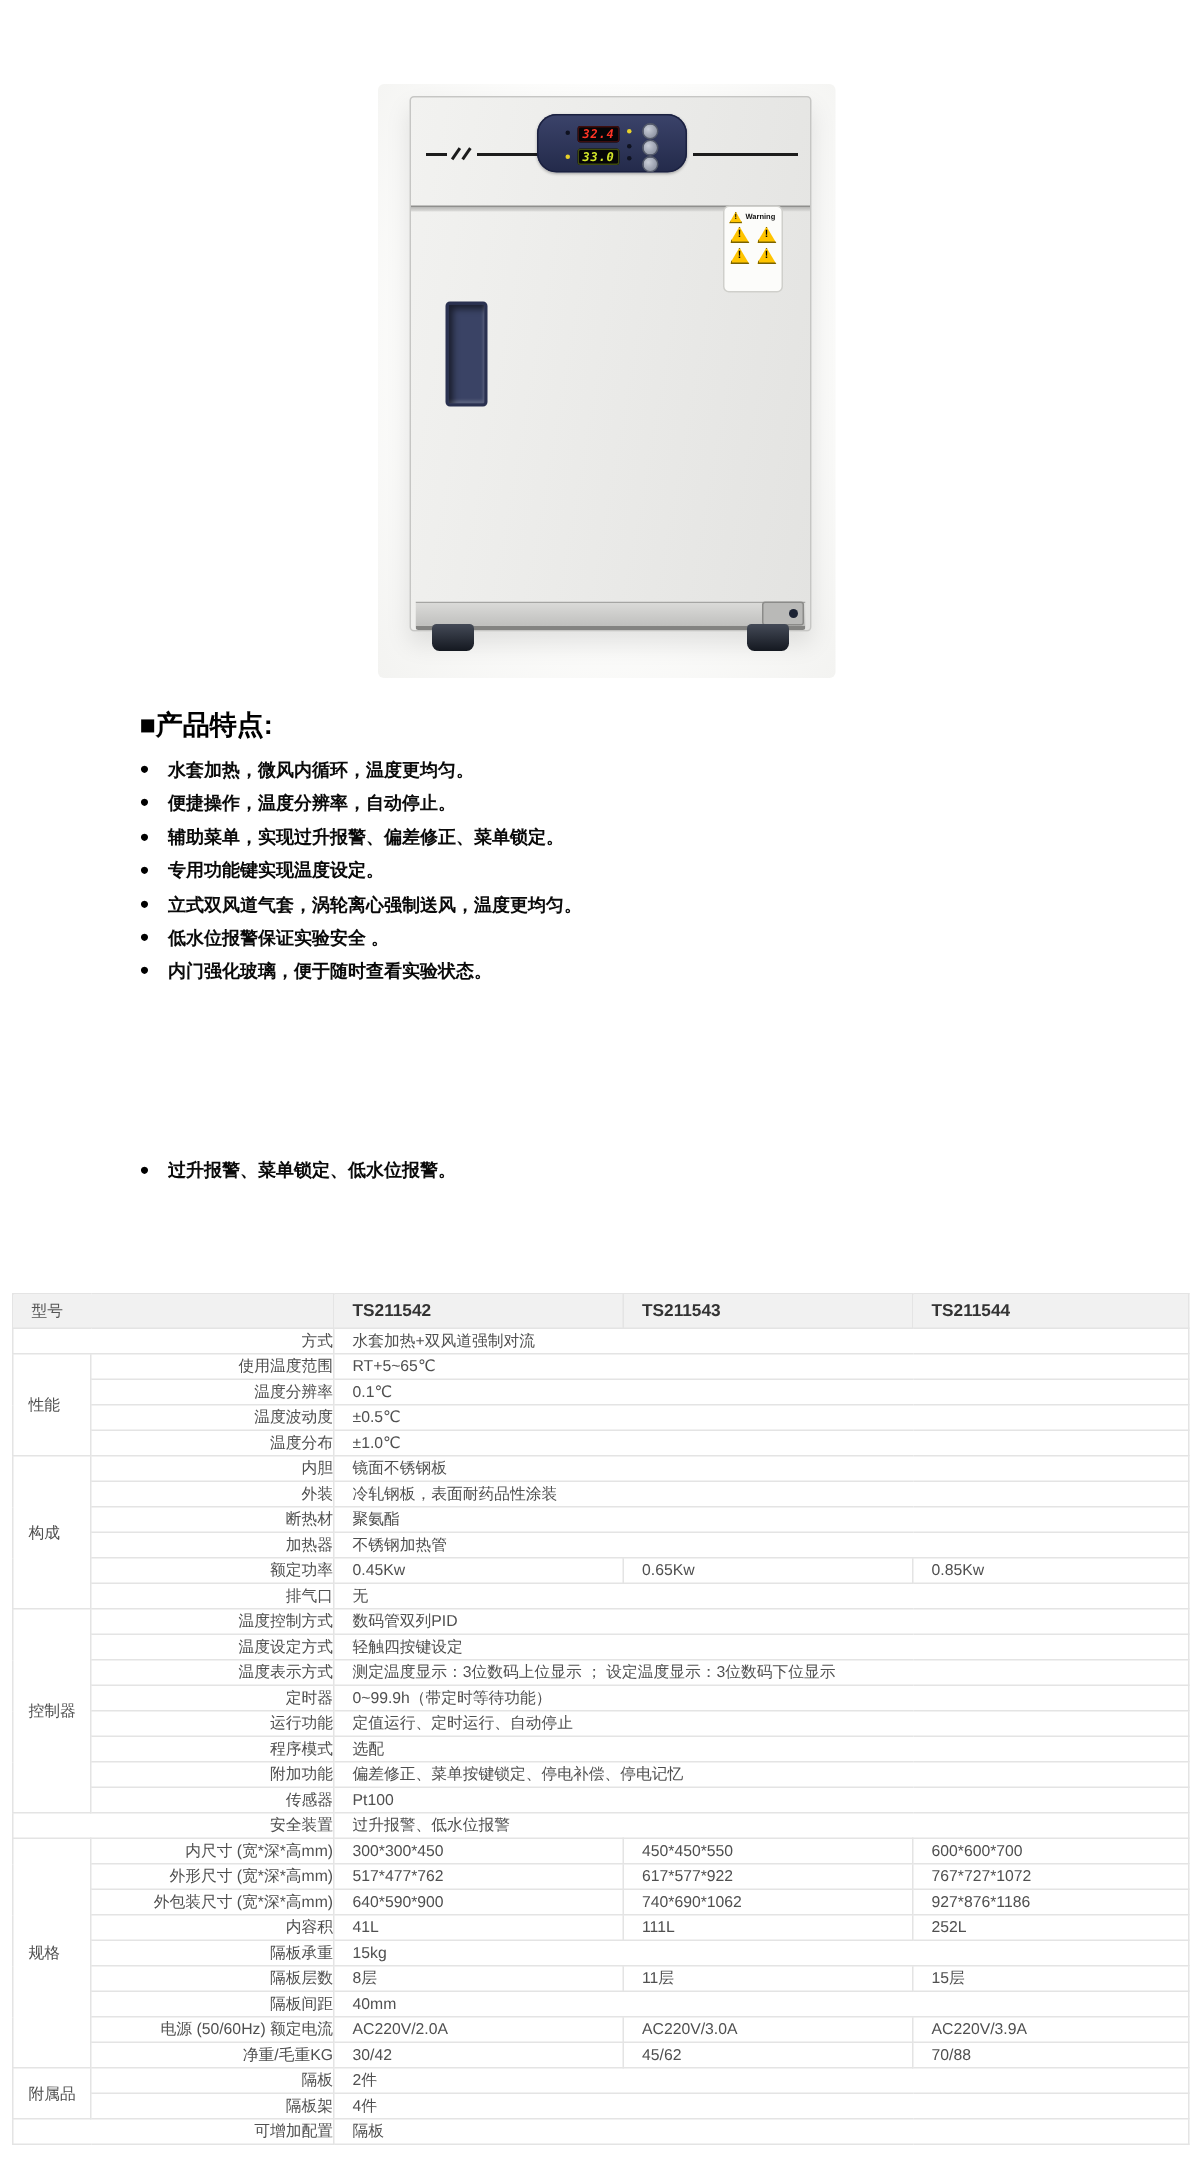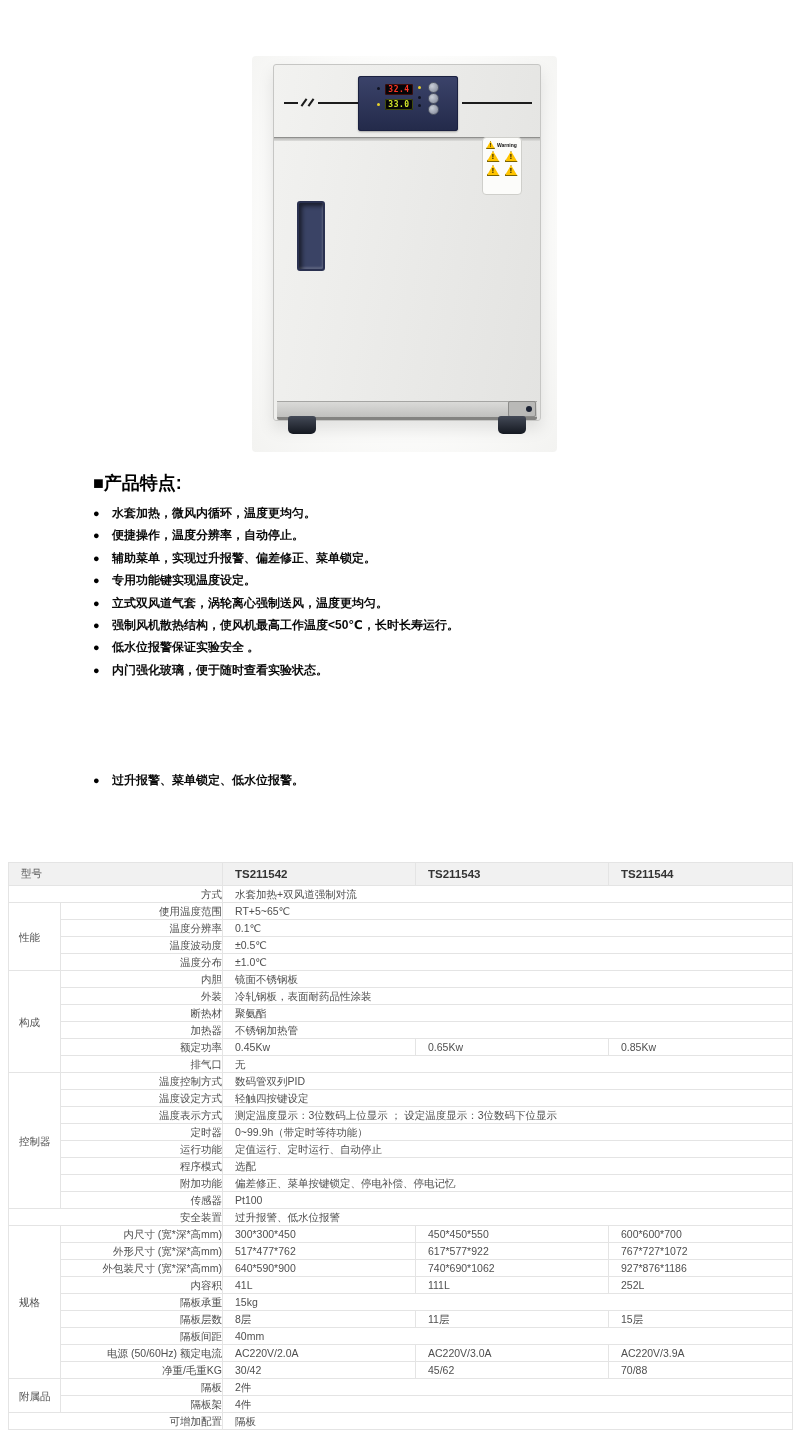--- a/index.html
+++ b/index.html
@@ -12,22 +12,22 @@
   .unit{position:absolute;left:21px;top:8px;width:266px;height:355px;
     background:linear-gradient(100deg,#f2f2f0,#e3e3e1);border:1px solid #c6c6c4;border-radius:3px;
     box-shadow:0 8px 16px rgba(0,0,0,0.10);}
   .seam{position:absolute;left:0;right:0;top:72px;height:3px;background:linear-gradient(#b7b7b5,#dededc);border-top:1px solid #8f8f8d;}
   .stripe{position:absolute;top:37px;height:2px;background:#1c1c1c;}
   .s1{left:10px;width:14px;}
   .s4{left:44px;width:42px;}
   .s5{left:188px;width:70px;}
   .slash{position:absolute;top:33px;width:2px;height:9px;background:#1c1c1c;transform:rotate(35deg);}
   .sl1{left:29px;} .sl2{left:36px;}
-  .panel{position:absolute;left:84px;top:11px;width:100px;height:55px;border-radius:3px;
-    background:linear-gradient(#3b436a,#232a4a);box-shadow:inset 0 0 0 1px #1b2140, 0 1px 2px rgba(0,0,0,0.3);}
+  .panel{position:absolute;left:84px;top:11px;width:100px;height:39px;border-radius:13px;
+    background:linear-gradient(#3b436a,#232a4a);box-shadow:inset 0 0 0 1px #1b2140, 0 1px 2px rgba(0,0,0,0.3);font-style:italic;}
   .disp{position:absolute;left:27px;width:28px;height:11px;background:#050507;border-radius:2px;
     text-align:center;font-family:"DejaVu Sans Mono",monospace;font-size:8px;font-weight:bold;line-height:11px;letter-spacing:0.5px;}
   .pv{top:8px;color:#ff3526;box-shadow:inset 0 0 0 1px #3d0d0d;}
   .sv{top:23px;color:#d3e62a;box-shadow:inset 0 0 0 1px #3f4a0c;}
   .led{position:absolute;width:3px;height:3px;border-radius:50%;}
   .led.y{background:#e8d22a;} .led.d{background:#0f1220;}
   .pbtn{position:absolute;left:70px;width:9px;height:9px;border-radius:50%;
     background:radial-gradient(circle at 35% 35%, #c9ced8, #7d8394);border:1px solid #545a6a;}
   .handle{position:absolute;left:23px;top:136px;width:24px;height:66px;background:#39426303;
     background:#3a4365;border:2px solid #2a3150;border-radius:3px;
@@ -129,21 +129,20 @@
   </div>
 
   <div class="features">
     <h2 class="sec-heading">■产品特点:</h2>
     <ul class="blist" id="features-list">
         <li>水套加热，微风内循环，温度更均匀。</li>
         <li>便捷操作，温度分辨率，自动停止。</li>
         <li>辅助菜单，实现过升报警、偏差修正、菜单锁定。</li>
         <li>专用功能键实现温度设定。</li>
         <li>立式双风道气套，涡轮离心强制送风，温度更均匀。</li>
-        <li>强制风机散热结构，使风机最高工作温度&lt;50℃，长时长寿运行。</li>
         <li>低水位报警保证实验安全 。</li>
         <li>内门强化玻璃，便于随时查看实验状态。</li>
       </ul>
   </div>
 
   <div class="safety">
     <ul class="blist" id="safety-list">
         <li>过升报警、菜单锁定、低水位报警。</li>
       </ul>
   </div>

